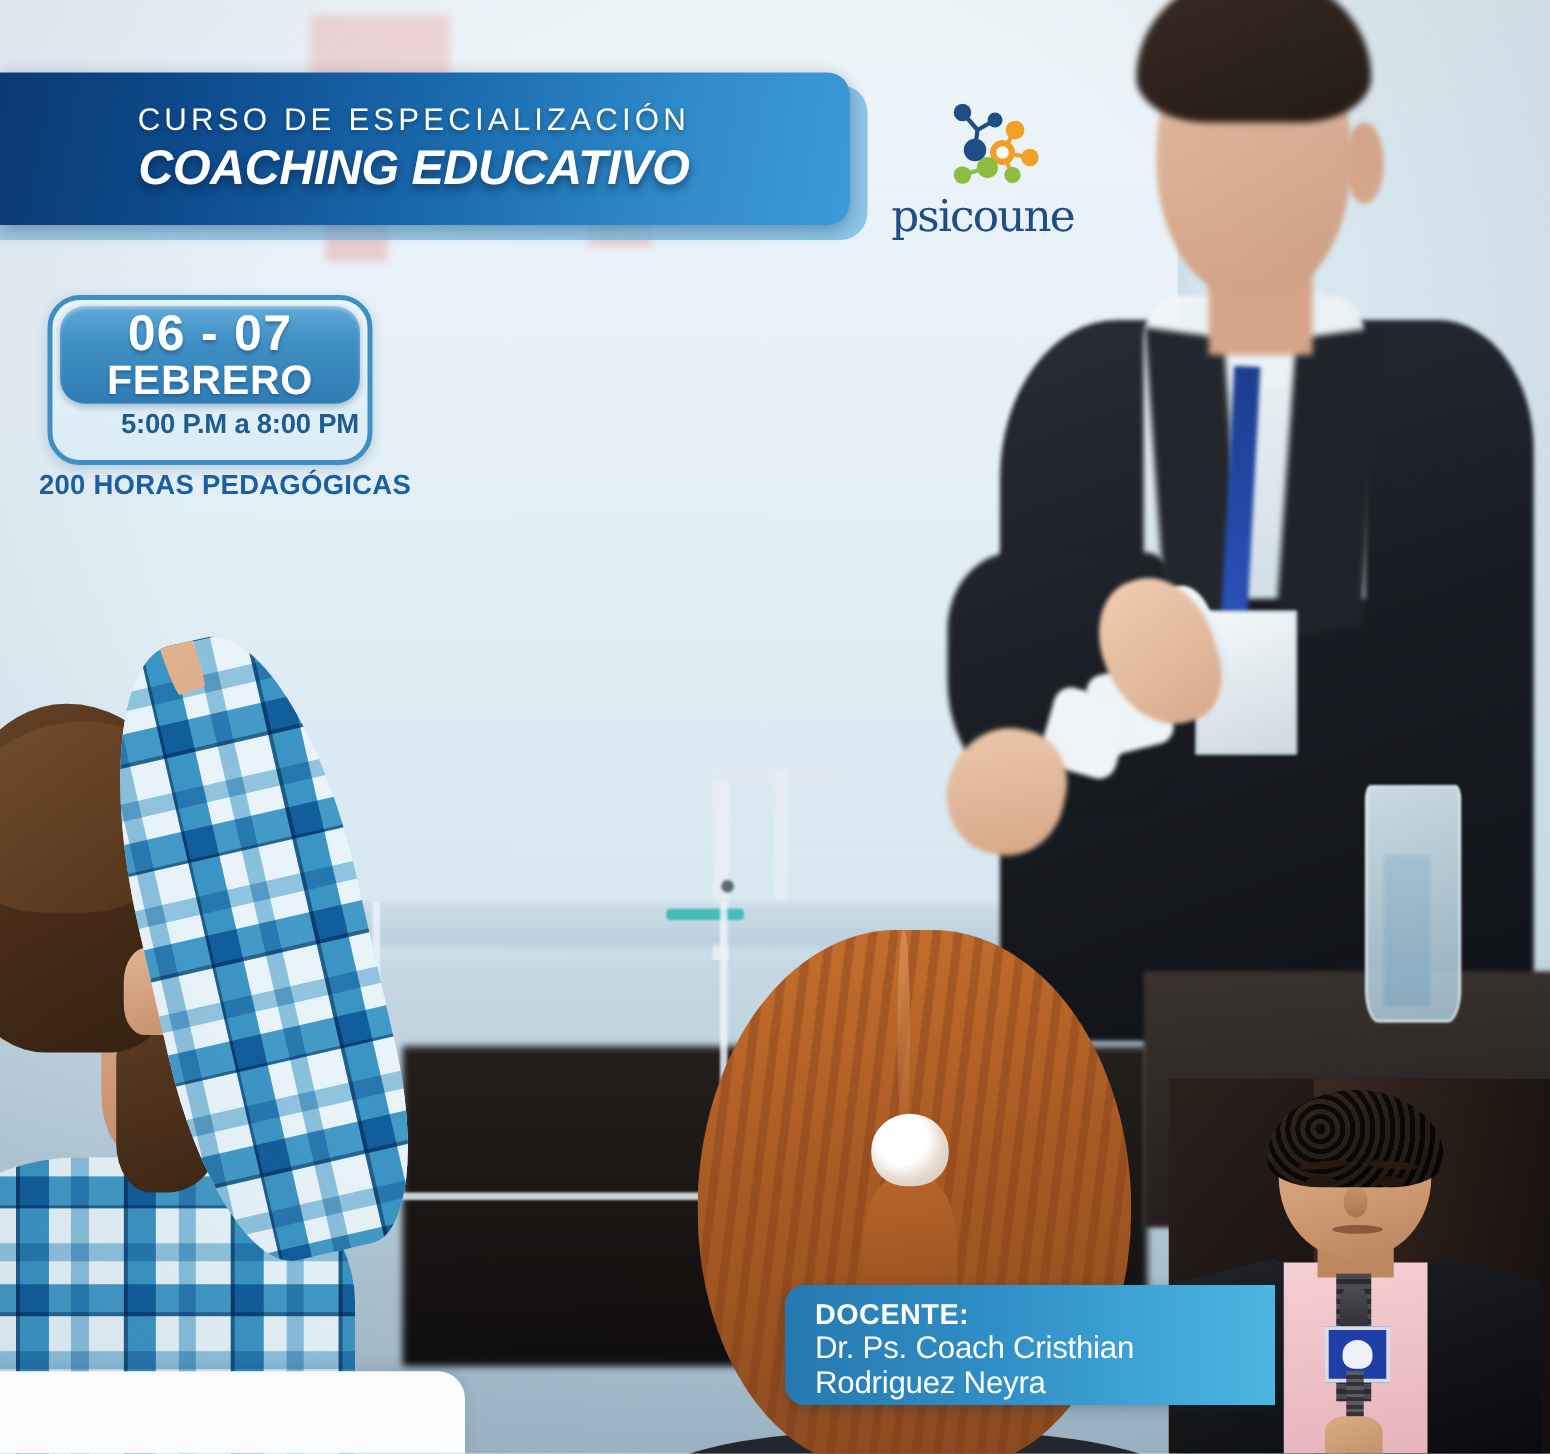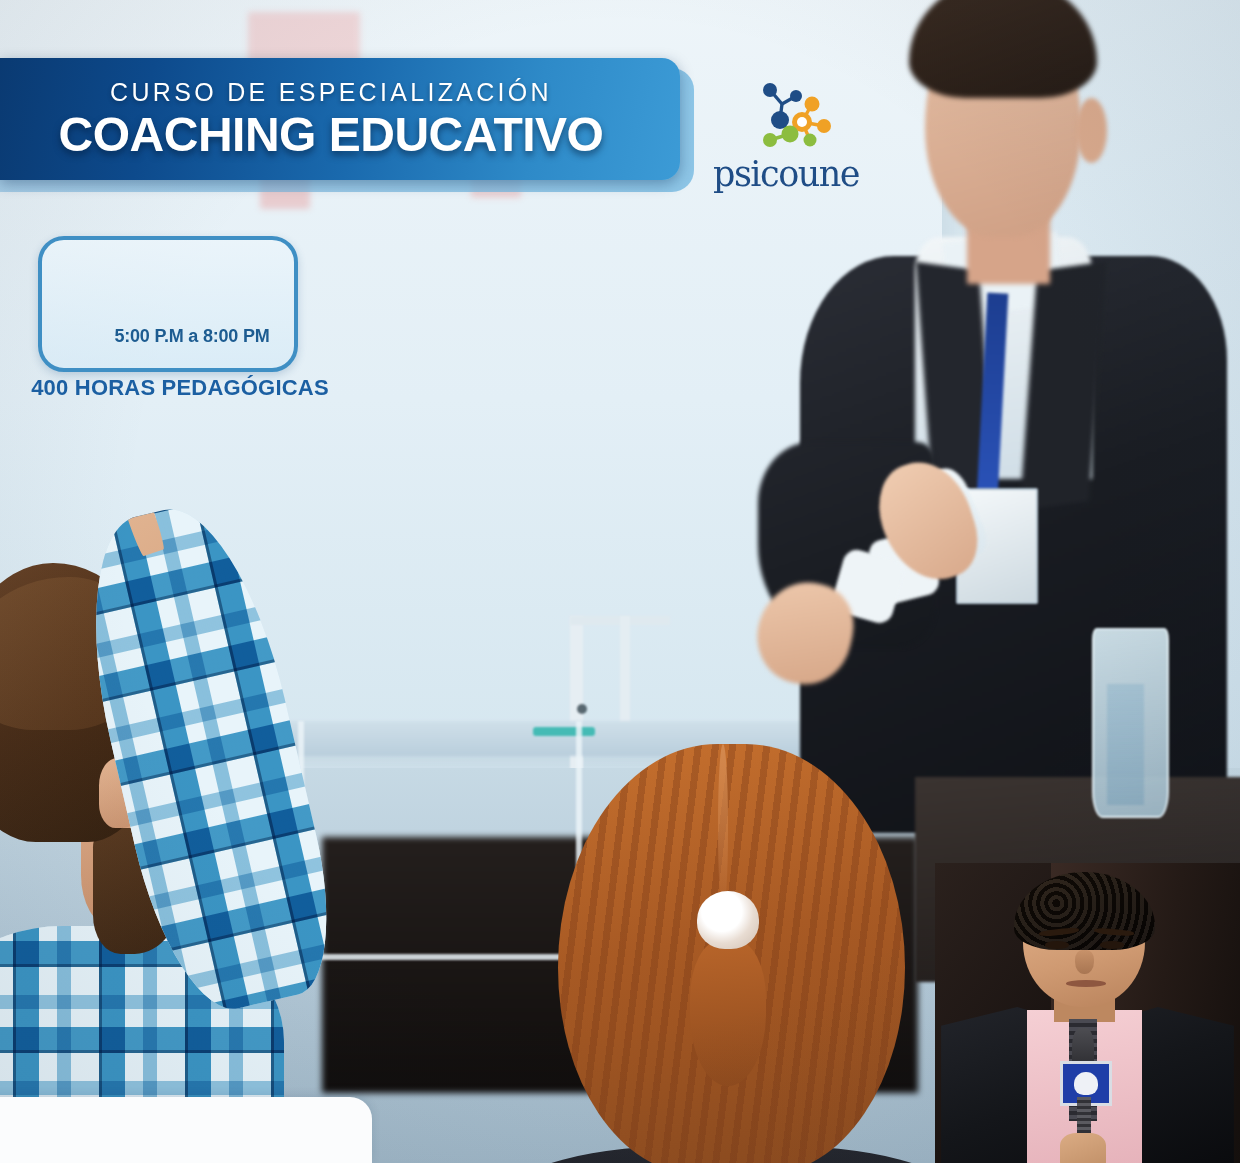--- a/index.html
+++ b/index.html
@@ -377,23 +377,23 @@
     padding-right:18px;
   }
   .kicker{
     color:#ffffff;
     font-size:25px;letter-spacing:3.3px;font-weight:400;
     text-shadow:0 2px 4px rgba(0,30,60,.45);
     line-height:1;margin-bottom:6px;
   }
   .title{
     color:#ffffff;
-    font-size:48px;font-weight:bold;letter-spacing:-.5px;
+    font-size:39px;font-weight:bold;letter-spacing:-.5px;
     text-shadow:0 4px 7px rgba(0,25,55,.55);
-    line-height:1;white-space:nowrap;
+    line-height:1;white-space:nowrap;font-style:italic;
   }
 
   
   .logo{position:absolute;left:706px;top:82px;width:160px;height:108px;}
   .logo-mark{position:absolute;left:34px;top:0;width:110px;height:70px;}
   .logo-text{
     position:absolute;left:0;bottom:-4px;width:100%;text-align:center;
     color:#1f4d86;font-size:35px;font-weight:400;letter-spacing:-1.5px;
     font-family:"DejaVu Serif",serif;
   }
@@ -417,21 +417,21 @@
   .date-range{
     color:#fff;font-size:40px;font-weight:bold;line-height:.98;
     text-shadow:0 2px 3px rgba(10,50,90,.4);letter-spacing:1px;
   }
   .date-month{
     color:#fff;font-size:33px;font-weight:bold;line-height:1;
     text-shadow:0 2px 3px rgba(10,50,90,.4);letter-spacing:.5px;
   }
   .date-time{
     position:absolute;left:0;right:0;top:86px;text-align:center;
-    color:#1d5c91;font-size:18px;font-weight:bold;letter-spacing:-.2px;padding-left:48px;
+    color:#1d5c91;font-size:22px;font-weight:bold;letter-spacing:-.2px;padding-left:48px;
   }
 
   .cert{
     position:absolute;left:30px;top:374px;width:300px;text-align:center;
   }
   .cert-1{
     color:#22406b;font-size:19px;letter-spacing:1.6px;line-height:1.35;
   }
   .cert-2{
     color:#1b5fa2;font-size:22px;font-weight:bold;letter-spacing:.2px;line-height:1.3;
@@ -598,24 +598,33 @@
         <circle cx="62" cy="40" r="5" fill="#ffffff"></circle>
         <circle cx="70" cy="58" r="6.5" fill="#8cbd3f"></circle>
         <circle cx="30" cy="58" r="7" fill="#8cbd3f"></circle>
         <circle cx="50" cy="52" r="8.5" fill="#8cbd3f"></circle>
       </svg>
     </div>
     <div class="logo-text">psicoune</div>
   </div>
 
   <div class="datecard">
+    <div class="datecard-top">
+      <div class="date-range">06 - 07</div>
+      <div class="date-month">FEBRERO</div>
+    </div>
     <div class="date-time">5:00 P.M a 8:00 PM</div>
   </div>
 
   <div class="cert">
-    <div class="cert-2">400 HORAS PEDAGÓGICAS</div>
-  </div>
-
+    <div class="cert-2">200 HORAS PEDAGÓGICAS</div>
+  </div>
+
+  <div class="docente">
+    <div class="doc-label">DOCENTE:</div>
+    <div class="doc-name">Dr. Ps. Coach Cristhian</div>
+    <div class="doc-name">Rodriguez Neyra</div>
+  </div>
 
   <div class="informes">
   </div>
 
 </div>
 
 </body></html>

